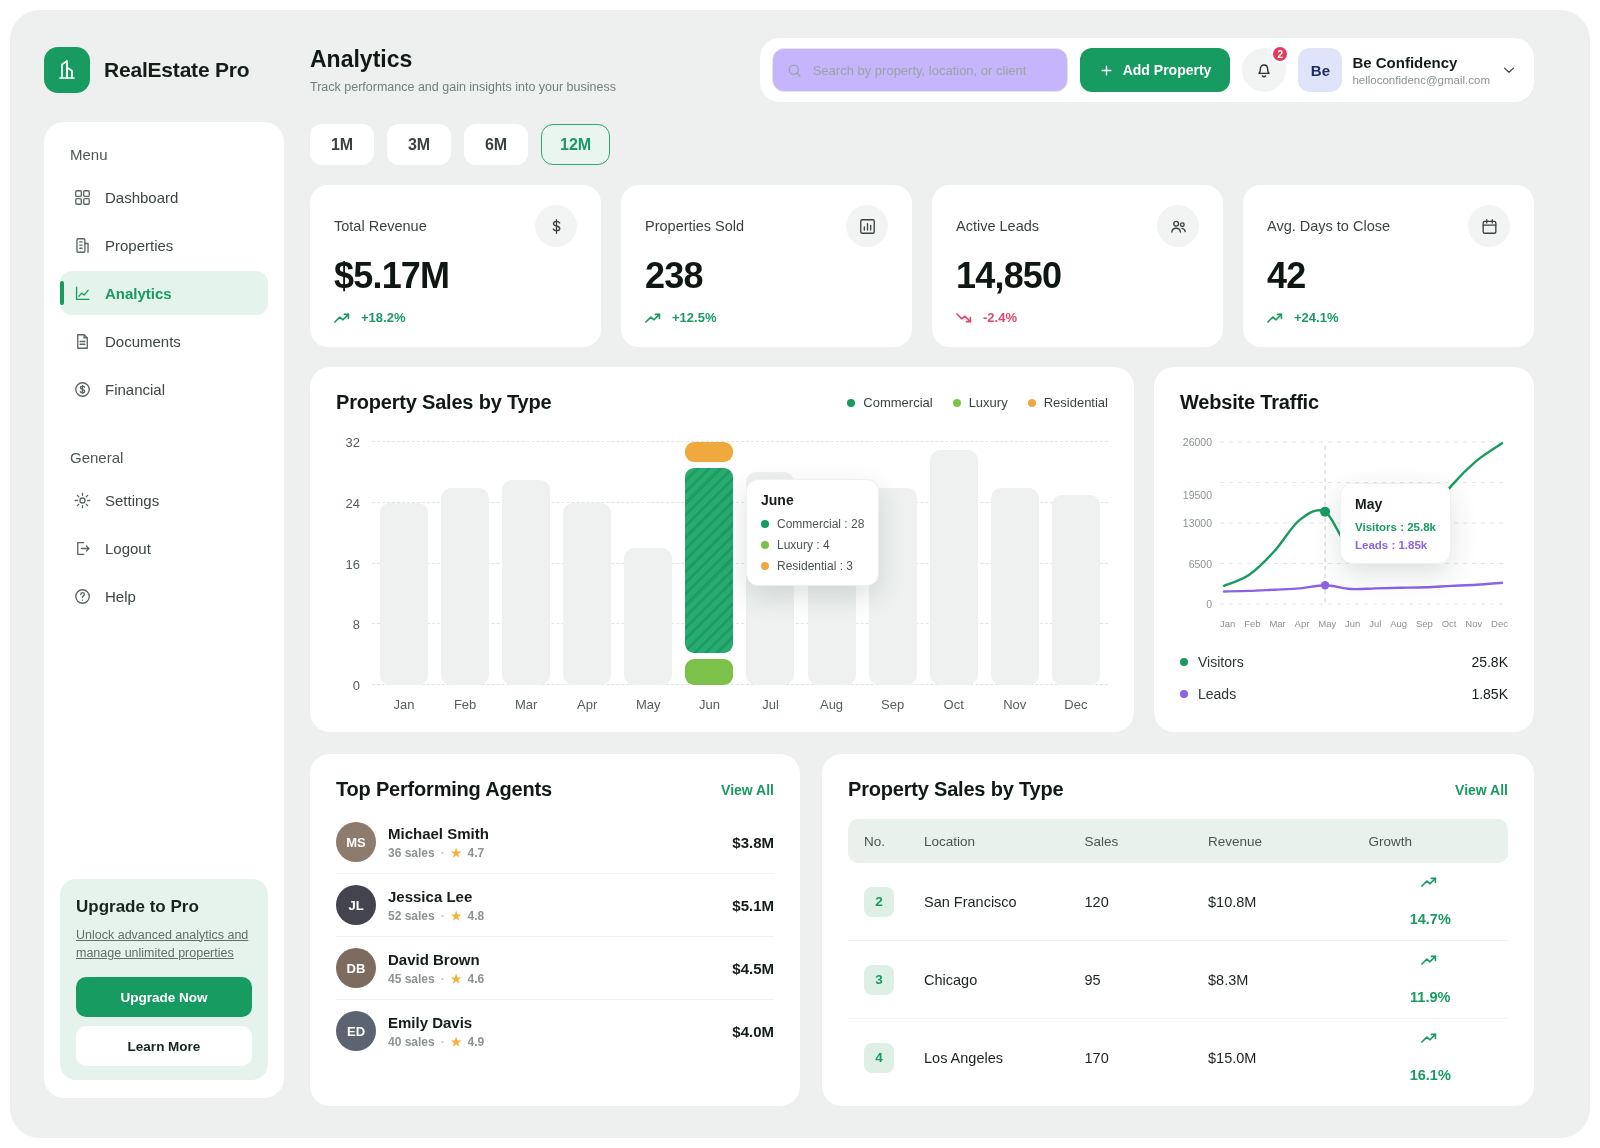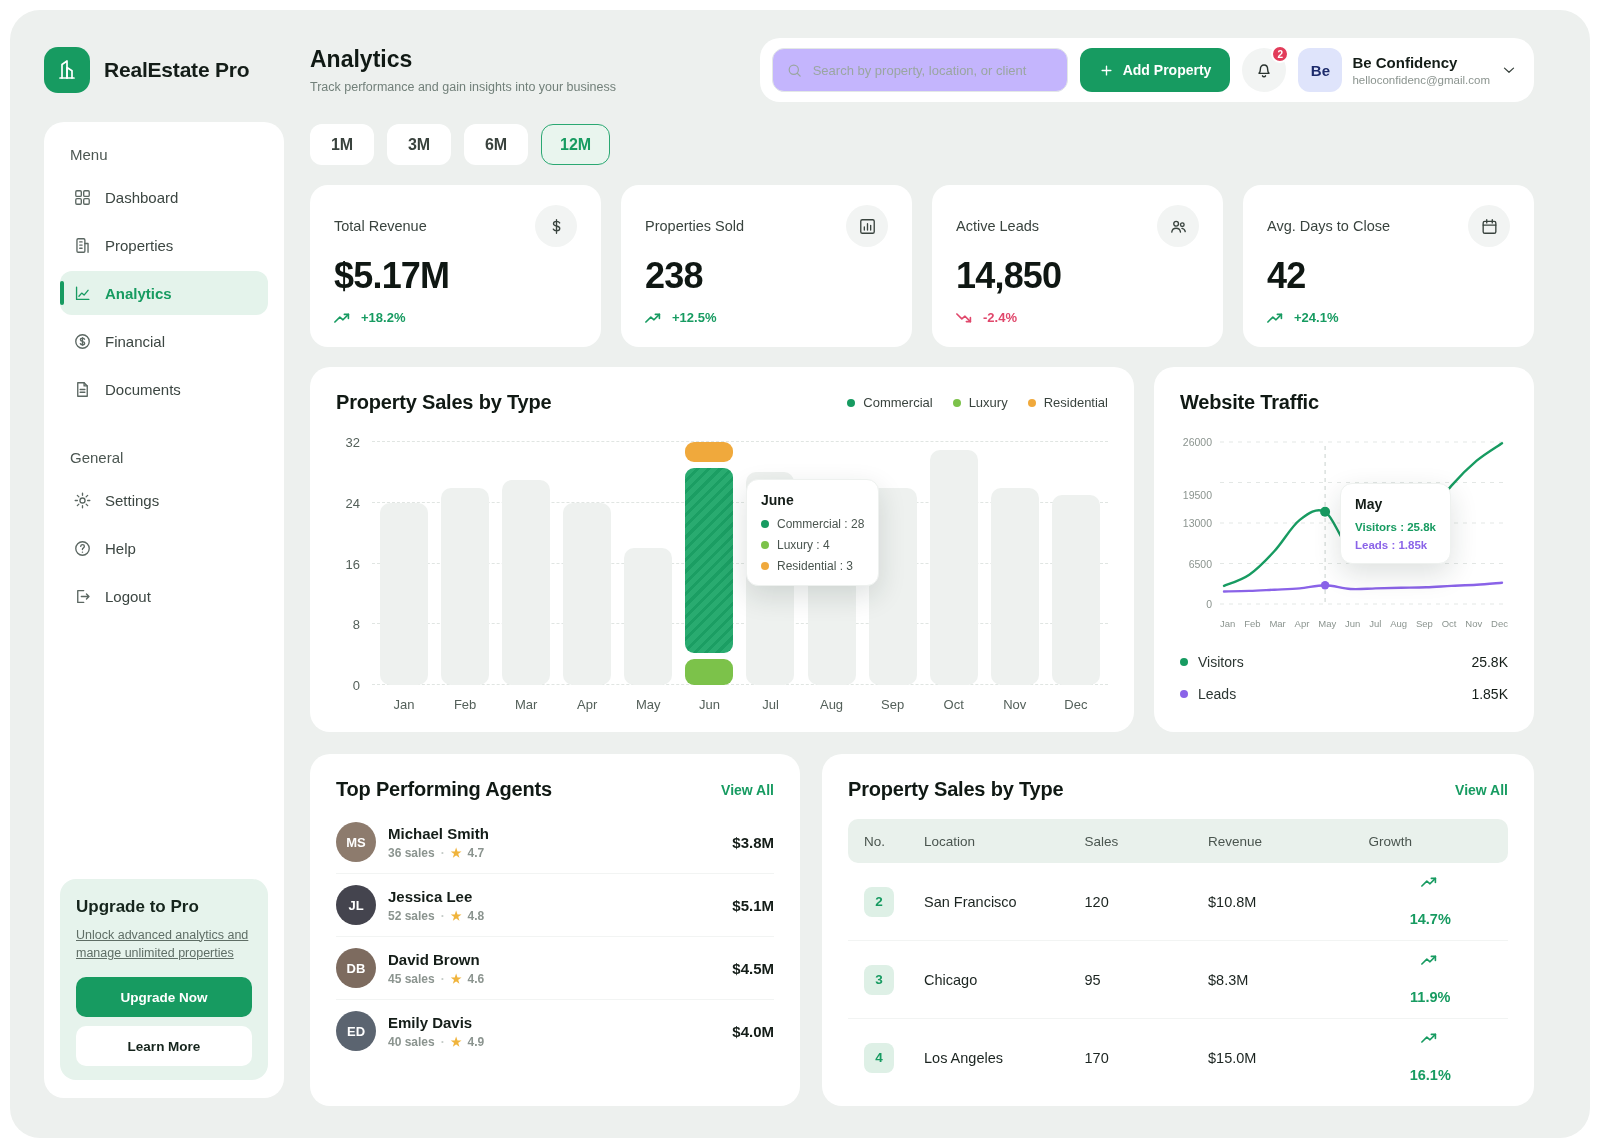--- a/index.html
+++ b/index.html
@@ -205,57 +205,57 @@
       </div>
       <div class="nav-item active">
         <svg class="stroke-ic" viewBox="0 0 24 24">
             <path d="M4.5 4v15.5H20"></path>
             <path d="M7.5 15.5l3.5-4 3 2.5 5-6"></path>
           </svg>
         <span>Analytics</span>
       </div>
       <div class="nav-item">
         <svg class="stroke-ic muted-ic" viewBox="0 0 24 24">
-            <circle cx="12" cy="12" r="8.5"></circle>
-            <path d="M12 7.2v9.6M14.6 9.2c-.5-.9-1.4-1.4-2.6-1.4-1.5 0-2.6.8-2.6 2s1 1.7 2.6 2.1c1.6.4 2.7 1 2.7 2.2 0 1.3-1.2 2.1-2.7 2.1-1.3 0-2.3-.6-2.7-1.5"></path>
-          </svg>
-        <span>Financial</span>
-      </div>
-      <div class="nav-item">
-        <svg class="stroke-ic muted-ic" viewBox="0 0 24 24">
             <path d="M6 3.5h8l4 4v13H6z"></path>
             <path d="M14 3.5v4h4"></path>
             <path d="M9 12h6M9 15.5h6"></path>
           </svg>
         <span>Documents</span>
+      </div>
+      <div class="nav-item">
+        <svg class="stroke-ic muted-ic" viewBox="0 0 24 24">
+            <circle cx="12" cy="12" r="8.5"></circle>
+            <path d="M12 7.2v9.6M14.6 9.2c-.5-.9-1.4-1.4-2.6-1.4-1.5 0-2.6.8-2.6 2s1 1.7 2.6 2.1c1.6.4 2.7 1 2.7 2.2 0 1.3-1.2 2.1-2.7 2.1-1.3 0-2.3-.6-2.7-1.5"></path>
+          </svg>
+        <span>Financial</span>
       </div>
 
       <div class="side-label general">General</div>
 
       <div class="nav-item">
         <svg class="stroke-ic muted-ic" viewBox="0 0 24 24">
             <circle cx="12" cy="12" r="3.2"></circle>
             <path d="M12 2.8v2.7M12 18.5v2.7M2.8 12h2.7M18.5 12h2.7M5.5 5.5l1.9 1.9M16.6 16.6l1.9 1.9M18.5 5.5l-1.9 1.9M7.4 16.6l-1.9 1.9"></path>
           </svg>
         <span>Settings</span>
+      </div>
+      <div class="nav-item">
+        <svg class="stroke-ic muted-ic" viewBox="0 0 24 24">
+            <path d="M13.5 4.5H6v15h7.5"></path>
+            <path d="M10.5 12H20M17 8.8 20.2 12 17 15.2"></path>
+          </svg>
+        <span>Logout</span>
       </div>
       <div class="nav-item">
         <svg class="stroke-ic muted-ic" viewBox="0 0 24 24">
             <circle cx="12" cy="12" r="8.5"></circle>
             <path d="M9.7 9.3c.2-1.3 1.1-2.1 2.3-2.1 1.4 0 2.4.9 2.4 2.1 0 1-.6 1.6-1.5 2.2-.8.5-1 .9-1 1.8"></path>
             <path d="M11.9 16.6h.1"></path>
           </svg>
         <span>Help</span>
-      </div>
-      <div class="nav-item">
-        <svg class="stroke-ic muted-ic" viewBox="0 0 24 24">
-            <path d="M13.5 4.5H6v15h7.5"></path>
-            <path d="M10.5 12H20M17 8.8 20.2 12 17 15.2"></path>
-          </svg>
-        <span>Logout</span>
       </div>
 
       <div class="upgrade-card">
         <div class="upgrade-title">Upgrade to Pro</div>
         <div class="upgrade-desc">Unlock advanced analytics and manage unlimited properties</div>
         <button class="upgrade-btn">Upgrade Now</button>
         <button class="learn-btn">Learn More</button>
       </div>
     </aside>
 

